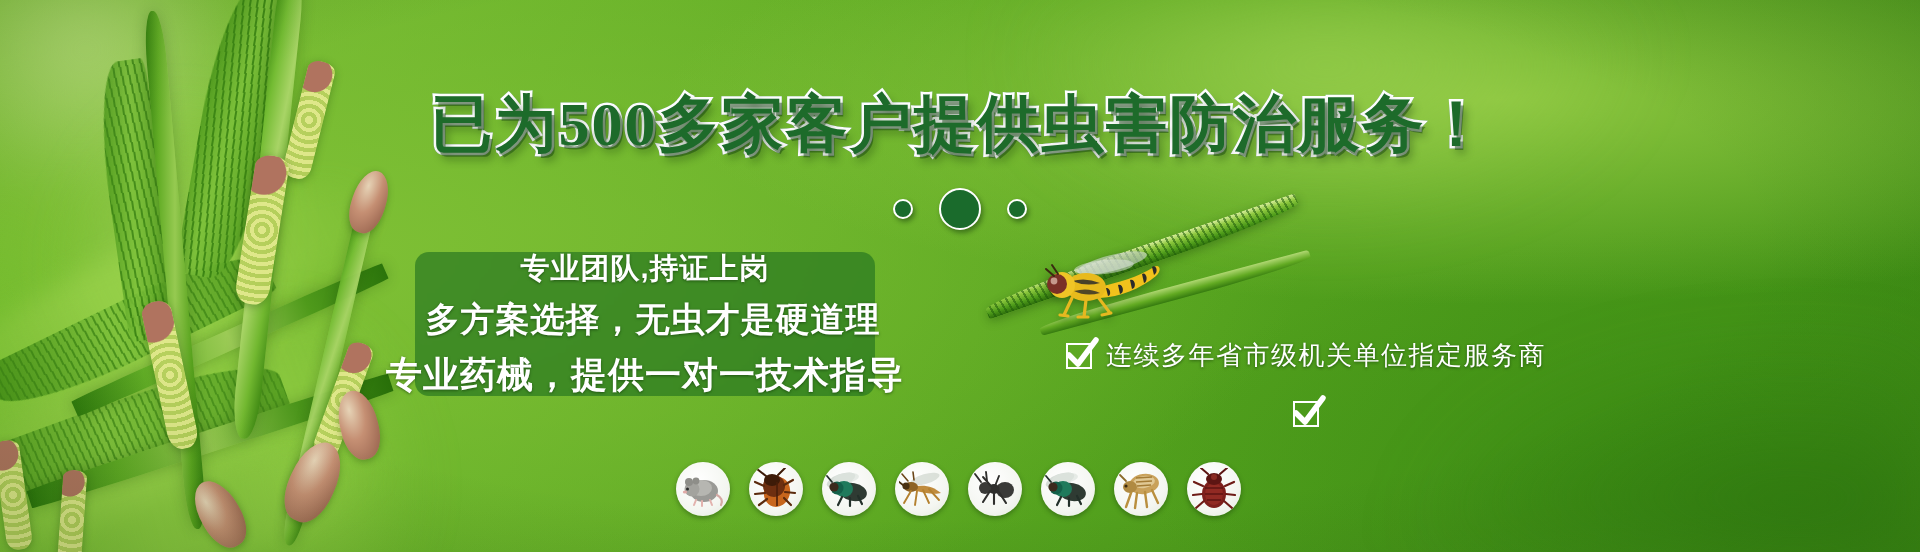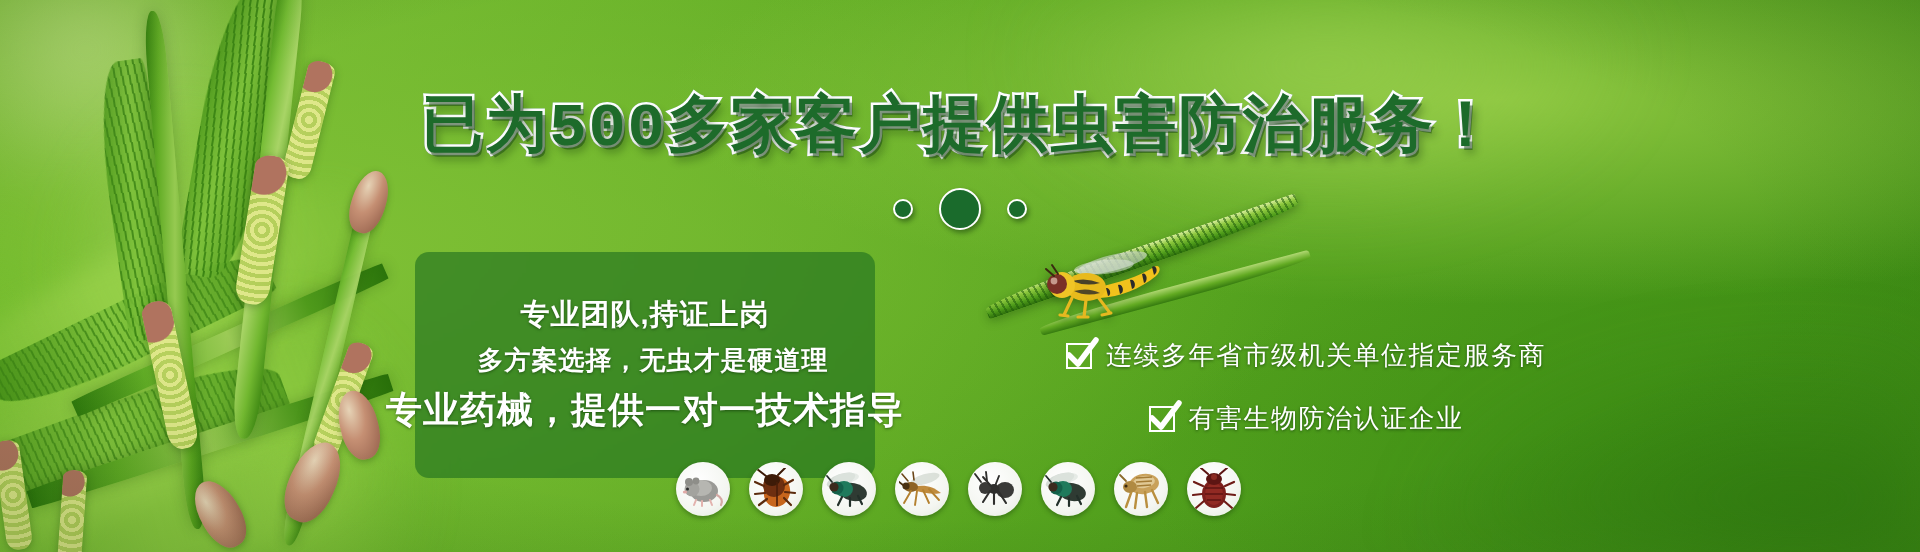--- a/index.html
+++ b/index.html
@@ -146,21 +146,21 @@
   #hoverfly svg{ display:block; filter:drop-shadow(0 3px 5px rgba(20,55,8,.45)); }
 
   
   #headline{
     position:absolute; left:0; right:0; top:82px;
     text-align:center;
     pointer-events:none;
   }
   #headline .txt{
     display:inline-block;
-    font-family:Liberation Mono, monospace;
+    font-family:Liberation Serif, serif;
     font-size:62px;
     font-weight:bold;
     letter-spacing:2px;
     color:#1d6b2a;
     -webkit-text-stroke:5px #ffffff;
     paint-order:stroke fill;
     text-shadow:
       3px 4px 0 rgba(16,60,14,.45),
       5px 7px 9px rgba(12,44,8,.38);
     background:linear-gradient(180deg,#2f8f3a 0%,#1d6b27 52%,#0f4c19 100%);
@@ -178,39 +178,39 @@
     background:#1a6b2c;
     border:2px solid #ffffff;
     box-shadow:2px 3px 5px rgba(12,44,8,.45);
   }
   .dot.sm{ width:20px; height:20px; }
   .dot.lg{ width:42px; height:42px; }
 
   
   #panel{
     position:absolute;
-    left:415px; top:252px; width:460px; height:226px;
+    left:415px; top:252px; width:460px; height:144px;
     background:rgba(30,112,30,.62);
     border-radius:14px;
     backdrop-filter:blur(1px);
   }
   #panel .lines{
     position:absolute; inset:0;
     display:flex; flex-direction:column; justify-content:center; align-items:center;
     gap:8px;
   }
   #panel .l{
     color:#ffffff;
     font-weight:bold;
     white-space:nowrap;
     text-shadow:0 1px 3px rgba(10,40,6,.55);
     letter-spacing:1px;
   }
   #panel .l1{ font-size:29px; }
-  #panel .l2{ font-size:26px;margin-left:16px; }
+  #panel .l2{ font-size:34px;margin-left:16px; }
   #panel .l3{ font-size:36px; }
 
   
   #checks{
     position:absolute; left:1066px; top:338px;
     display:flex; flex-direction:column; gap:28px;align-items:center;
   }
   .chk-row{ display:flex; align-items:center; gap:14px; }
   .chk-box{
     position:relative; width:26px; height:26px; flex:0 0 26px;
@@ -348,21 +348,20 @@
         </svg>
       </span>
       <span class="chk-label">连续多年省市级机关单位指定服务商</span>
     </div>
     <div class="chk-row">
       <span class="chk-box">
         <svg width="34" height="34" viewBox="0 0 34 34">
           <path d="M4 18 L13 27 L31 3" stroke="#ffffff" stroke-width="5.5" fill="none" stroke-linecap="round" stroke-linejoin="round"></path>
         </svg>
       </span>
-      <span class="chk-label">有害生物防治认证企业</span>
     </div>
   </div>
 
   <div id="pests">
 
     <div class="pest">
       <svg width="46" height="40" viewBox="0 0 46 40">
         <ellipse cx="24" cy="22" rx="14" ry="11" fill="#9a9a96"></ellipse>
         <ellipse cx="21" cy="19" rx="11" ry="8" fill="#b6b6b1"></ellipse>
         <circle cx="12" cy="20" r="7.5" fill="#a3a39e"></circle>

